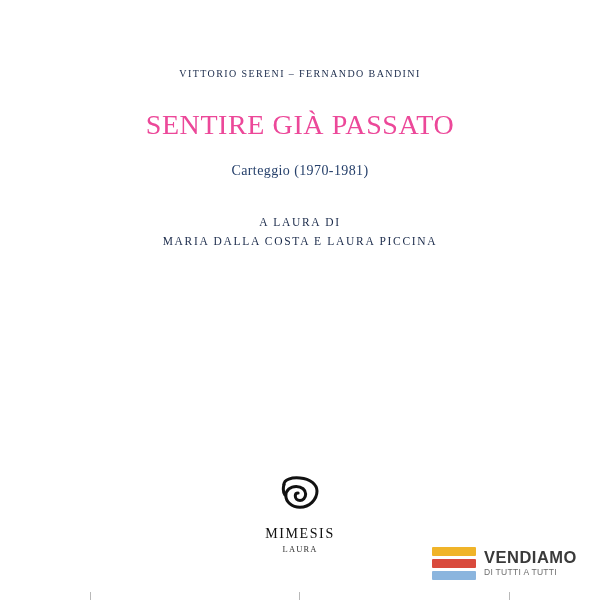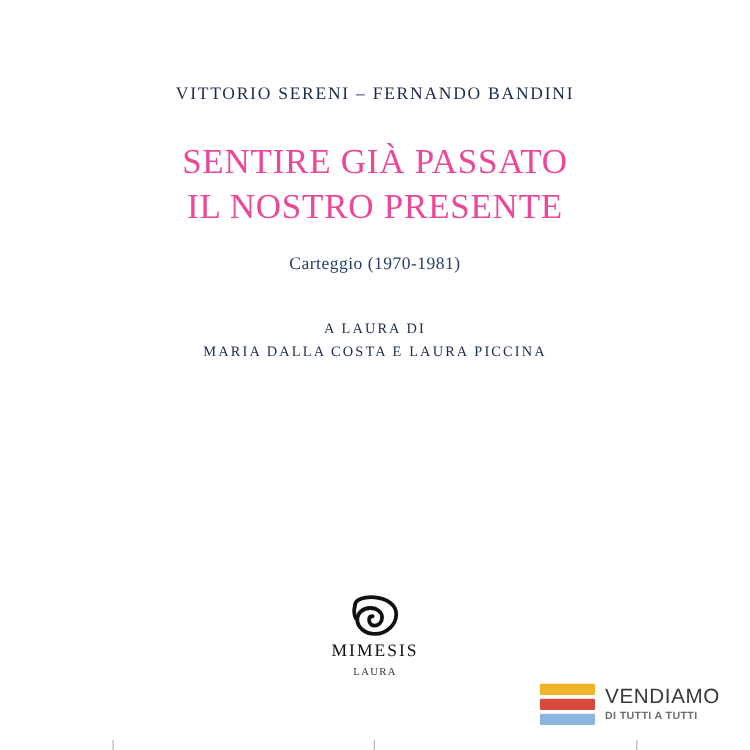--- a/index.html
+++ b/index.html
@@ -22,21 +22,21 @@
     left: 90px;
     top: 8px;
     width: 420px;
     height: 584px;
     background: #ffffff;
     text-align: center;
   }
   .authors {
     margin-top: 60px;
     font-family: "Liberation Serif", serif;
-    font-size: 14px;
+    font-size: 10px;
     letter-spacing: 1.4px;
     color: #1a2a4a;
     white-space: nowrap;
   }
   .title {
     margin-top: 28px;
     font-family: "Liberation Serif", serif;
     font-size: 28px;
     line-height: 1.28;
     letter-spacing: 0.6px;
@@ -72,21 +72,21 @@
     top: 468px;
     text-align: center;
   }
   .logo-mark {
     display: block;
     margin: 0 auto;
     width: 38px;
     height: 34px;
   }
   .publisher-name {
-    margin-top: 4px;
+    margin-top: 16px;
     font-family: "Liberation Serif", serif;
     font-size: 14px;
     letter-spacing: 1.6px;
     color: #111111;
   }
   .publisher-year {
     margin-top: 2px;
     font-family: "Liberation Serif", serif;
     font-size: 8.5px;
     letter-spacing: 1.1px;
@@ -131,52 +131,51 @@
     height: 9px;
     border-radius: 1px;
   }
   .wm-text {
     margin-left: 8px;
     text-align: left;
     font-family: "Liberation Sans", sans-serif;
   }
   .wm-line1 {
     font-size: 16.5px;
-    font-weight: normal;
+    font-weight: bold;
     letter-spacing: 0.5px;
     color: #3a3a3a;
     line-height: 1.02;
   }
   .wm-line2 {
     font-size: 16.5px;
     font-weight: bold;
     letter-spacing: 0.5px;
     color: #3a3a3a;
     line-height: 1.02;
   }
   .wm-line3 {
     margin-top: 2px;
     font-size: 8.5px;
-    font-weight: bold;
+    font-weight: normal;
     letter-spacing: 0.3px;
     color: #6d6d6d;
   }
 </style>
 </head>
 <body>
 
 <div id="page">
 
   <div class="cover">
 
     <div class="authors">VITTORIO SERENI – FERNANDO BANDINI</div>
 
     <div class="title">
       <span class="line">SENTIRE GIÀ PASSATO</span>
-      <span class="line">IL NOSTRO PRESENTE</span>
     </div>
 
     <div class="subtitle">Carteggio (1970-1981)</div>
 
     <div class="editors">
       <span class="line">A LAURA DI</span>
       <span class="line">MARIA DALLA COSTA E LAURA PICCINA</span>
     </div>
 
     <div class="publisher">

